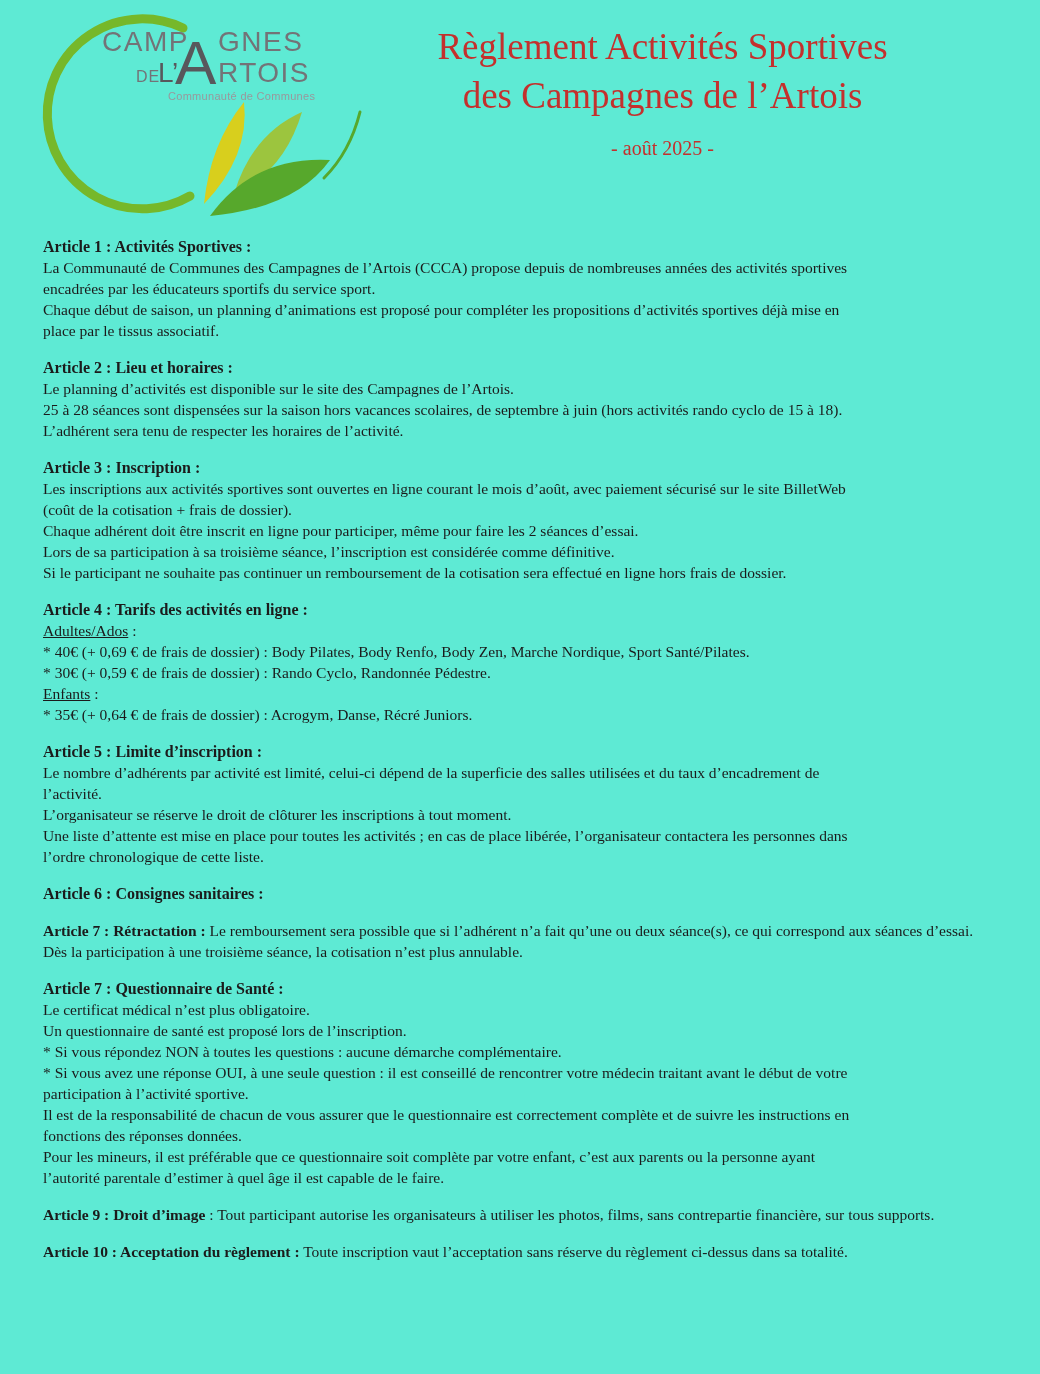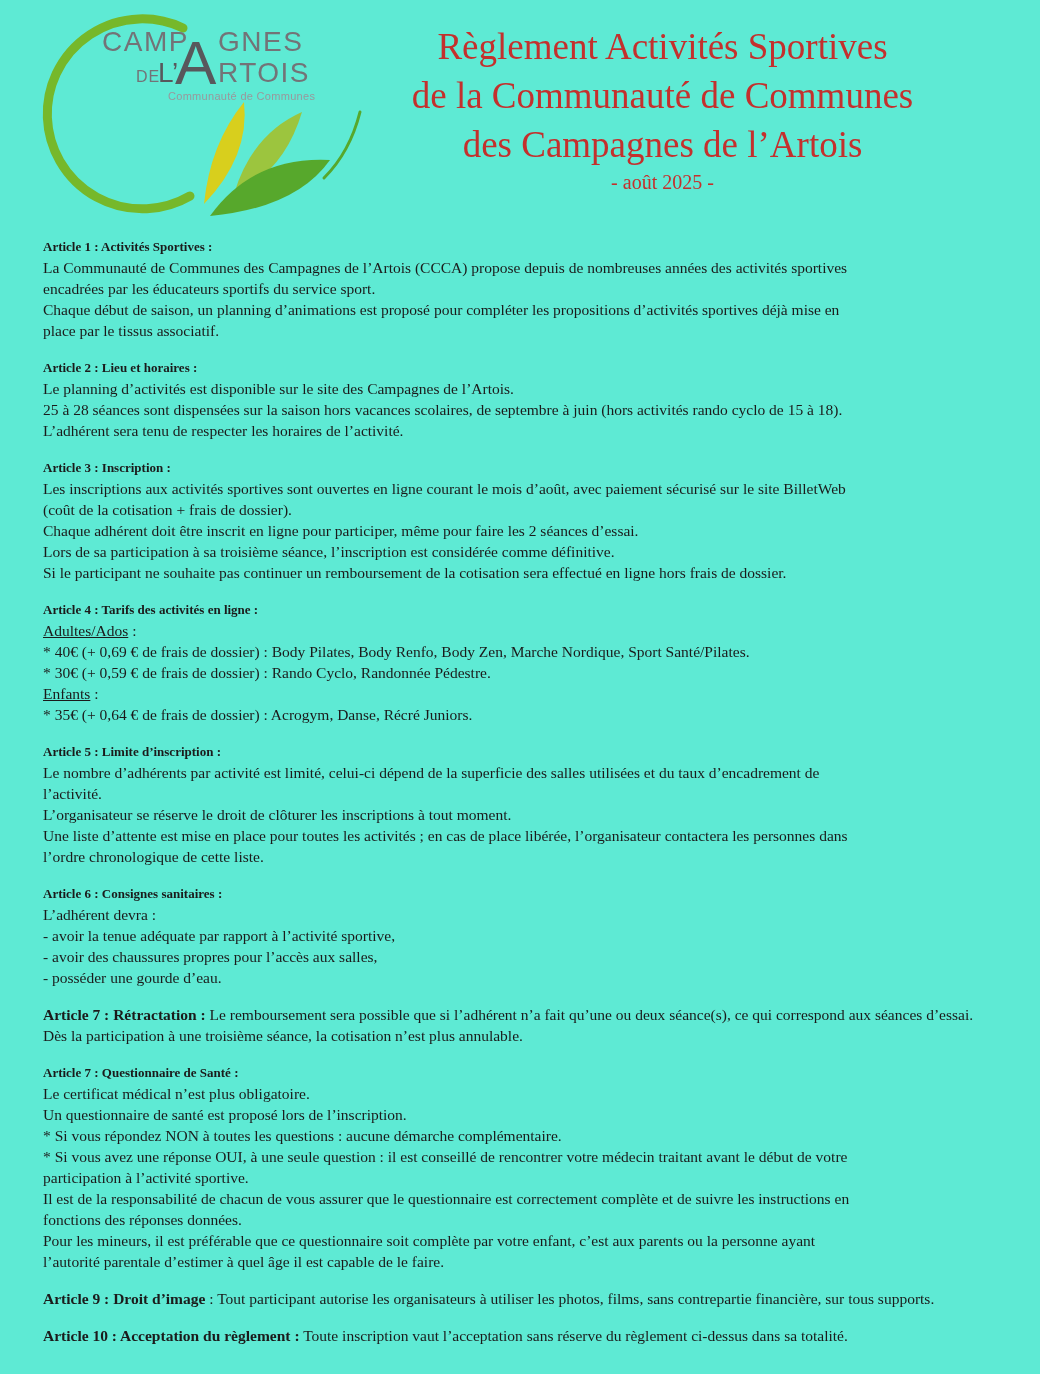--- a/index.html
+++ b/index.html
@@ -5,24 +5,24 @@
   html,body { margin:0; padding:0; background:#e8e8e8; }
   .page {
     position:relative; width:1040px; height:1374px; margin:0 auto;
     background:#5eead4; overflow:hidden;
     font-family:"Liberation Serif", serif; color:#1b1b1b;
   }
   .logo { position:absolute; left:38px; top:4px; }
   .logo text { font-family:"Liberation Sans", sans-serif; }
   .title-block { position:absolute; left:320px; top:22px; width:685px; text-align:center; color:#c4302d; }
   .title-line { font-size:37px; line-height:49px; white-space:nowrap;font-family:Liberation Serif, serif; }
-  .date-line { font-size:20px; line-height:24px; margin-top:1px; }
+  .date-line { font-size:20px; line-height:24px; margin-top:16px; }
   .content { position:absolute; left:43px; top:236px; width:958px; font-size:15.5px; line-height:21px; }
   .article { margin:0 0 16px 0; }
-  .article h2 { font-size:13px; line-height:21px; margin:0; font-weight:bold; }
+  .article h2 { font-size:16px; line-height:21px; margin:0; font-weight:bold; }
   .article p { margin:0; }
   .body { white-space:pre-line;font-family:Liberation Serif, serif; }
   .u { text-decoration:underline;font-family:Liberation Serif, serif; }
   .inline-head { font-weight:bold; }
 </style>
 </head>
 <body>
 
 <div class="page">
 
@@ -36,21 +36,20 @@
     <text x="137" y="80" font-size="62" fill="#58585c">A</text>
     <text x="180" y="47" font-size="28" letter-spacing="1.5" fill="#737377">GNES</text>
     <text x="98" y="78" font-size="16" letter-spacing="1" fill="#737377">DE</text>
     <text x="120" y="78" font-size="28" fill="#58585c">L’</text>
     <text x="180" y="78" font-size="28" letter-spacing="1.5" fill="#737377">RTOIS</text>
     <text x="130" y="96" font-size="11" letter-spacing="0.3" fill="#98989c">Communauté de Communes</text>
   </svg>
 
   <div class="title-block">
     <div class="title-line">Règlement Activités Sportives</div>
-    <div class="title-line">de la Communauté de Communes</div>
     <div class="title-line">des Campagnes de l’Artois</div>
     <div class="date-line">- août 2025 -</div>
   </div>
 
   <div class="content">
 
     <section class="article">
       <h2>Article 1 : Activités Sportives :</h2>
       <p class="body">La Communauté de Communes des Campagnes de l’Artois (CCCA) propose depuis de nombreuses années des activités sportives
 encadrées par les éducateurs sportifs du service sport.
@@ -87,24 +86,20 @@
       <h2>Article 5 : Limite d’inscription :</h2>
       <p class="body">Le nombre d’adhérents par activité est limité, celui-ci dépend de la superficie des salles utilisées et du taux d’encadrement de
 l’activité.
 L’organisateur se réserve le droit de clôturer les inscriptions à tout moment.
 Une liste d’attente est mise en place pour toutes les activités ; en cas de place libérée, l’organisateur contactera les personnes dans
 l’ordre chronologique de cette liste.</p>
     </section>
 
     <section class="article">
       <h2>Article 6 : Consignes sanitaires :</h2>
-      <p class="body">L’adhérent devra  :
-- avoir la tenue adéquate par rapport à l’activité sportive,
-- avoir des chaussures propres pour l’accès aux salles,
-- posséder une gourde d’eau.</p>
     </section>
 
     <section class="article">
       <p><span class="inline-head">Article 7 : Rétractation : </span><span>Le remboursement sera possible que si l’adhérent n’a fait qu’une ou deux séance(s), ce qui correspond aux séances d’essai. Dès la participation à une troisième séance, la cotisation n’est plus annulable.</span></p>
     </section>
 
     <section class="article">
       <h2>Article 7 : Questionnaire de Santé :</h2>
       <p class="body">Le certificat médical n’est plus obligatoire.
 Un questionnaire de santé est proposé lors de l’inscription.

